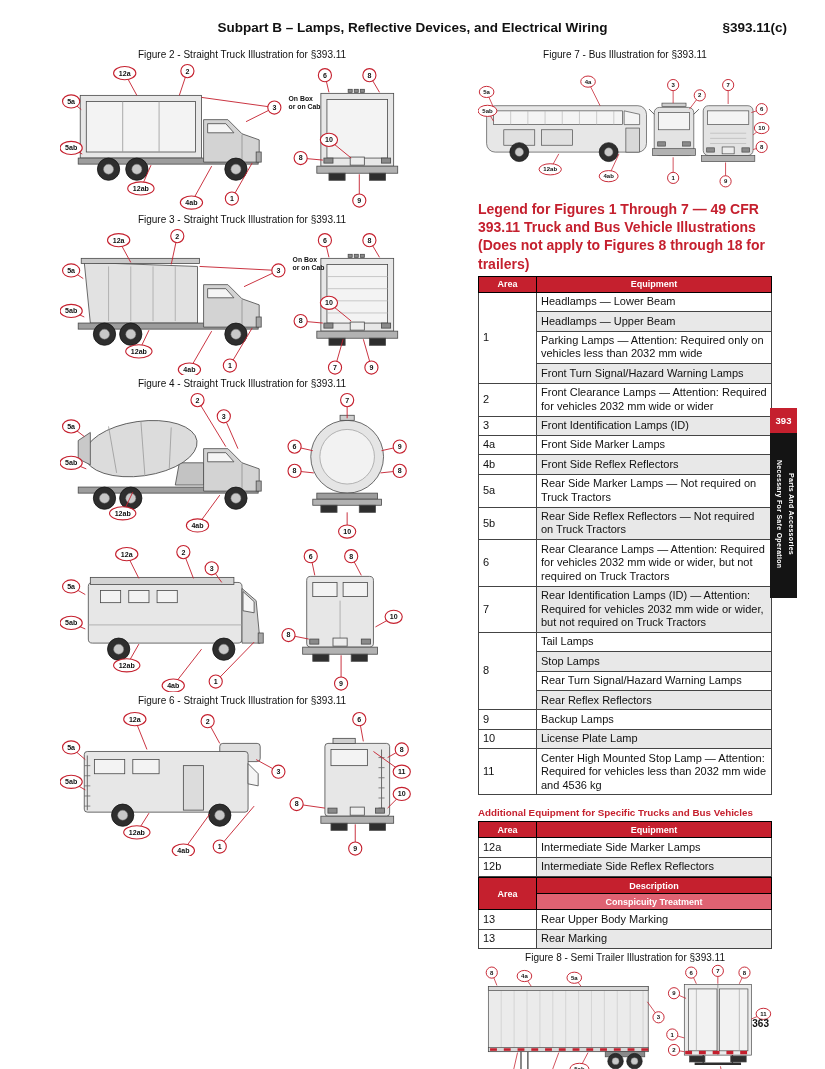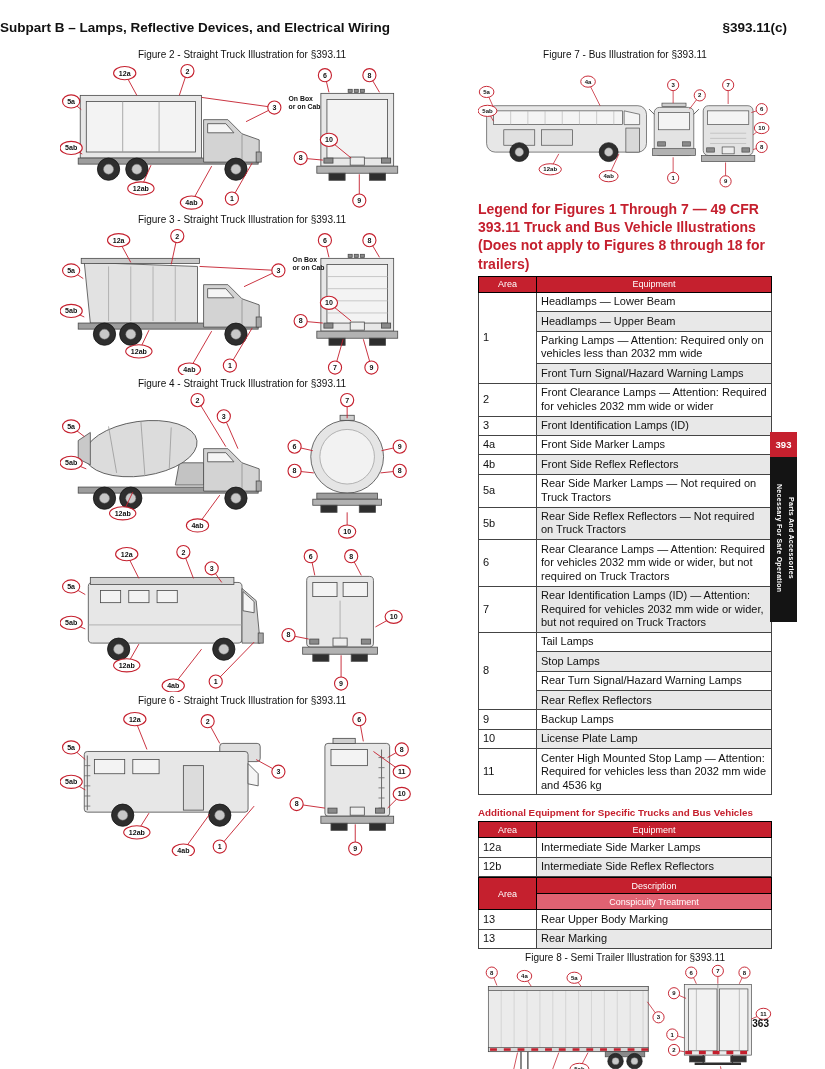--- a/index.html
+++ b/index.html
@@ -1,37 +1,37 @@
 <!DOCTYPE html>
 <html style="--red: #c5202e; --red-light: #df6272; --stripe: #e8e8e8;"><head>
 <meta charset="utf-8">
 <style>
   * { margin:0; padding:0; box-sizing:border-box; }
   html,body { background:#ffffff; }
   .page {
     position:relative; width:825px; height:1069px; background:#fff;
     font-family:"Liberation Sans", sans-serif; color:#111; overflow:hidden;
   }
-  .header-title { position:absolute; top:20px; left:0; width:100%; text-align:left; font-size:13.5px; font-weight:bold; }
+  .header-title { position:absolute; top:20px; left:0; width:100%; text-align:center; font-size:13.5px; font-weight:bold; }
   .header-section { position:absolute; top:20px; right:38px; font-size:13.5px; font-weight:bold; }
   .col-left  { position:absolute; left:60px;  top:46px; width:364px; }
   .col-right { position:absolute; left:430px; top:46px; width:342px;padding-left:48px; }
   .figure { margin-bottom:2px; }
   .fig-title { text-align:center; font-size:10px; font-weight:normal; margin:3px 0 1px; }
   .fig-svg { display:block; width:100%; height:auto; }
   .legend-head { color:var(--red,#c5202e); font-weight:bold; font-size:14px; line-height:1.3; margin:10px 0 3px; }
   table { width:100%; border-collapse:collapse; border:1.6px solid #000; }
-  th { background:var(--red,#c5202e); color:#fff; font-size:9px; font-weight:normal; padding:2.5px 2px; border:1px solid #000; text-align:center; }
+  th { background:var(--red,#c5202e); color:#fff; font-size:9px; font-weight:bold; padding:2.5px 2px; border:1px solid #000; text-align:center; }
   th.sub-h { background:var(--red-light,#df6272); }
   td { border:1px solid #444; font-size:11px; padding:2.5px 4px; vertical-align:top; line-height:1.22; }
   td.area { width:58px; vertical-align:middle; }
   tr.alt td.eq { background:var(--stripe,#e8e8e8); }
   .sub-title { color:var(--red,#c5202e); font-weight:bold; font-size:9.8px; margin:12px 0 3px; }
   .fig8-block { margin-top:2px; }
-  .side-tab { position:absolute; right:28px; top:432px; width:27px; height:190px; background:#141414; }
+  .side-tab { position:absolute; right:28px; top:408px; width:27px; height:190px; background:#141414; }
   .tab-number { background:var(--red,#c5202e); color:#fff; text-align:center; font-weight:bold; font-size:9.5px; padding:7px 0; }
   .tab-label {
     color:#fff; font-weight:bold; font-size:7px; letter-spacing:0.3px;
     writing-mode:vertical-rl; text-orientation:mixed; white-space:pre-line;
     line-height:12px; height:160px; width:100%; text-align:center; padding-top:2px;
   }
   .footer-note { position:absolute; left:65px; top:1076px; font-size:15px;margin-left:29px; }
   .page-number { position:absolute; right:56px; top:1018px; font-size:10px; font-weight:bold; }
 </style>
 </head>

